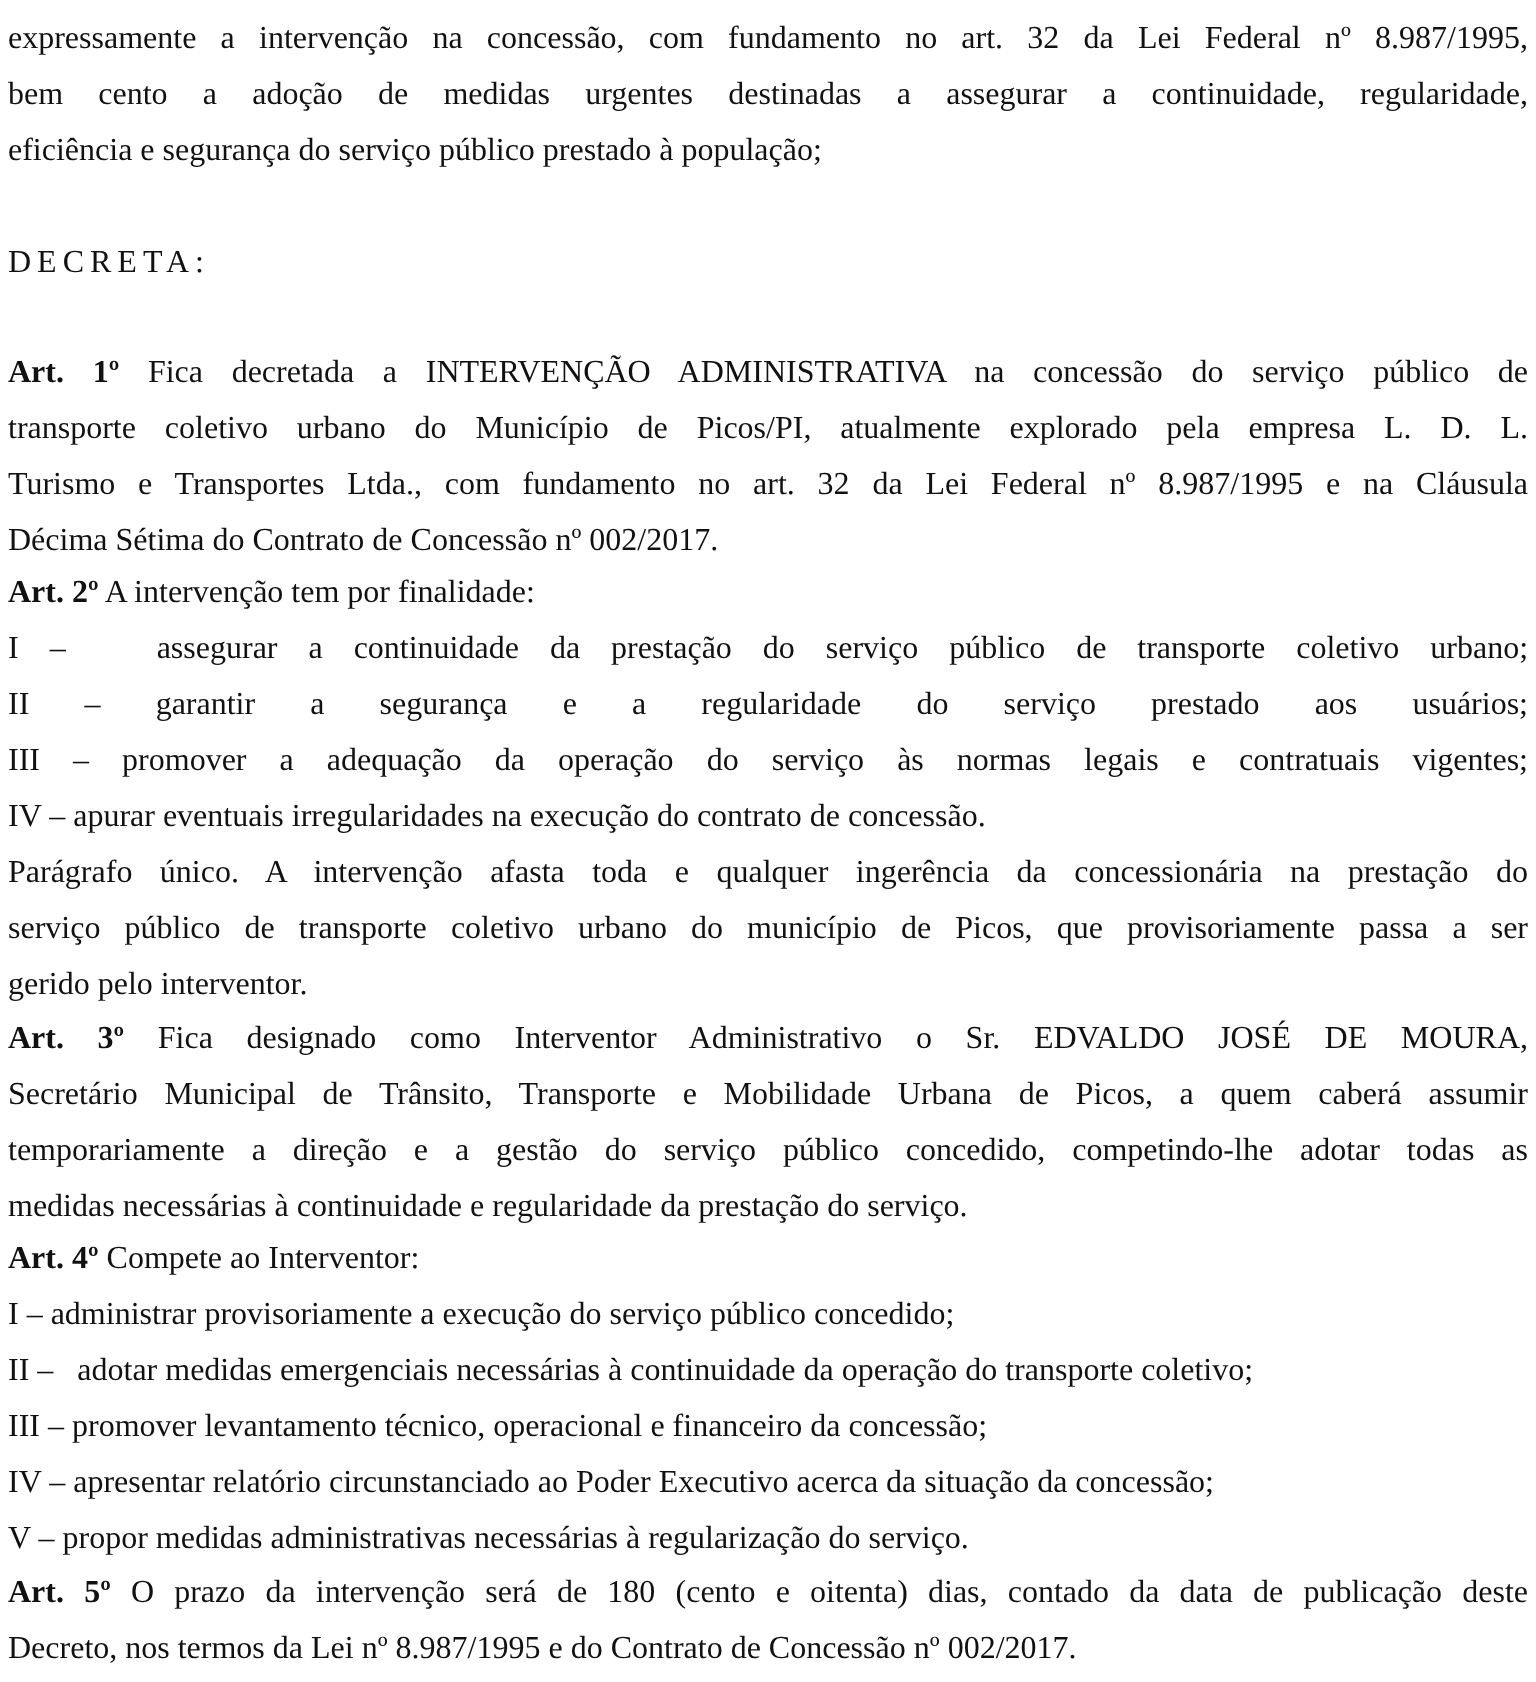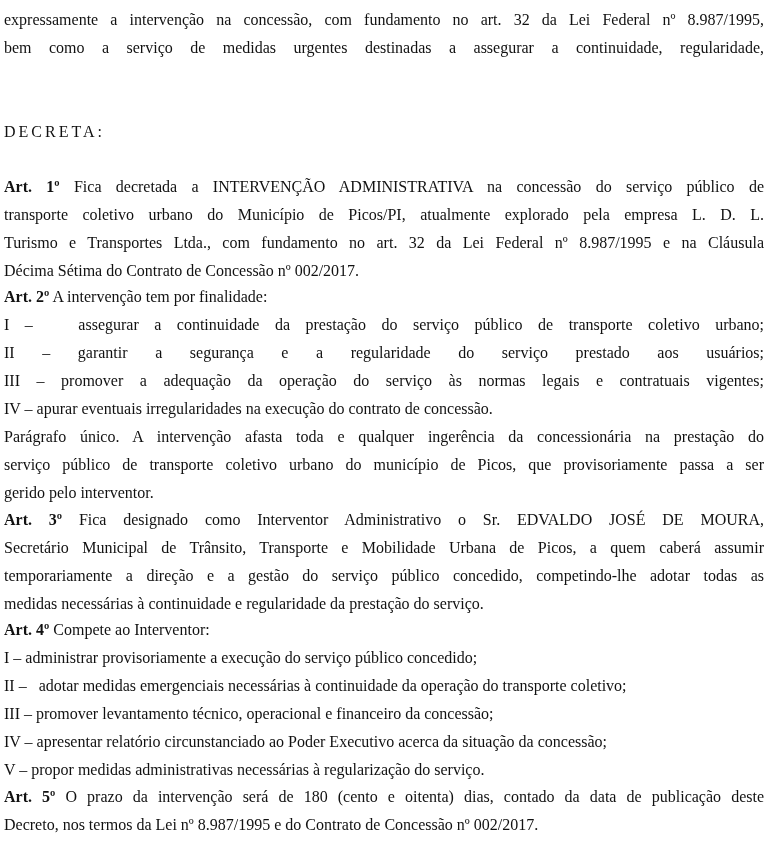--- a/index.html
+++ b/index.html
@@ -17,21 +17,22 @@
   .just { text-align: justify; text-align-last: justify; white-space: normal; }
   .b { font-weight: bold; text-align: center; }
   .spaced { letter-spacing: 3px; font-weight: normal; }
 </style>
 </head>
 <body>
 
 <div class="page">
 
   <div class="line just" style="top:10px">expressamente a intervenção na concessão, com fundamento no art. 32 da Lei Federal nº 8.987/1995,</div>
-  <div class="line just" style="top:38px">bem como a serviço de medidas urgentes destinadas a assegurar a continuidade, regularidade,</div>
+  <div class="line just" style="top:38px">bem cento a adoção de medidas urgentes destinadas a assegurar a continuidade, regularidade,</div>
+  <div class="line" style="top:66px">eficiência e segurança do serviço público prestado à população;</div>
 
   <div class="line spaced" style="top:122px">DECRETA:</div>
 
   <div class="line just" style="top:177px"><span class="b">Art. 1º</span><span> Fica decretada a INTERVENÇÃO ADMINISTRATIVA na concessão do serviço público de</span></div>
   <div class="line just" style="top:205px">transporte coletivo urbano do Município de Picos/PI, atualmente explorado pela empresa L. D. L.</div>
   <div class="line just" style="top:233px">Turismo e Transportes Ltda., com fundamento no art. 32 da Lei Federal nº 8.987/1995 e na Cláusula</div>
   <div class="line" style="top:261px">Décima Sétima do Contrato de Concessão nº 002/2017.</div>
 
   <div class="line" style="top:287px"><span class="b">Art. 2º</span><span> A intervenção tem por finalidade:</span></div>
   <div class="line just" style="top:315px"><span>I –</span> <span style="margin-left:30px">assegurar a continuidade da prestação do serviço público de transporte coletivo urbano;</span></div>

